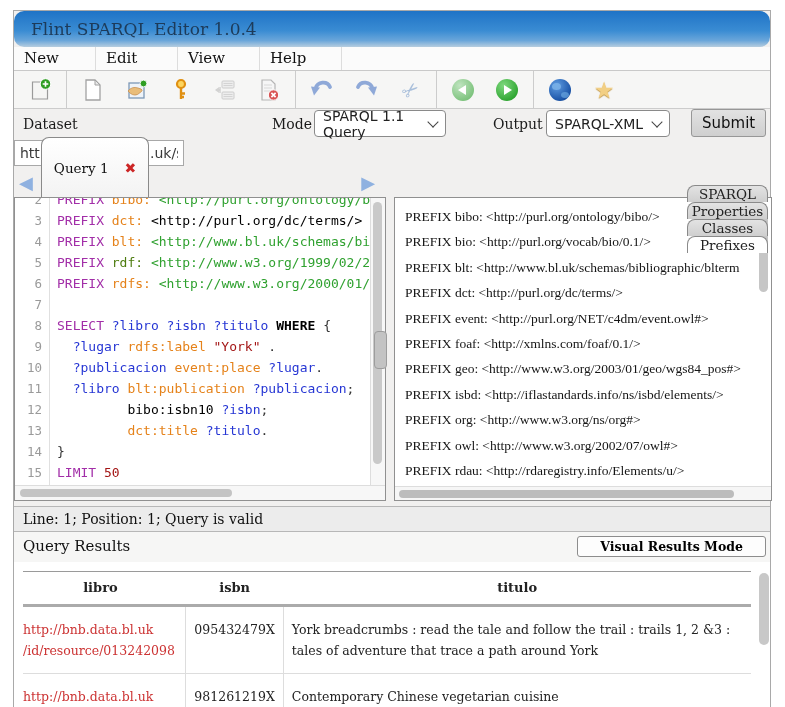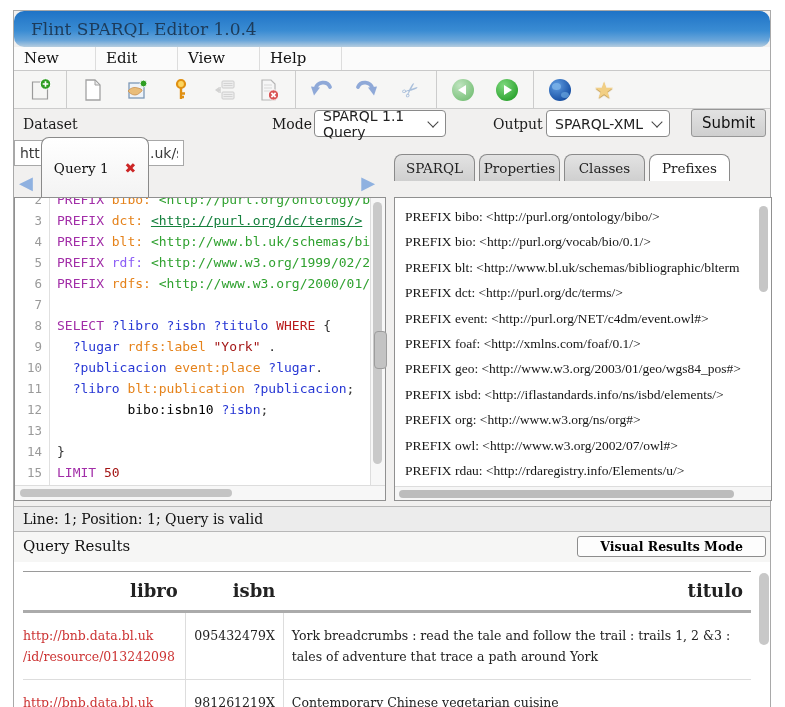--- a/index.html
+++ b/index.html
@@ -52,21 +52,21 @@
   .endpoint{left:0;top:129px;width:170px;height:26px;border:1px solid #a8a8a8;background:#fff;
     font-family:"DejaVu Sans",sans-serif;font-size:14px;color:#3a3a3a;padding:0 5px;box-sizing:border-box;}
 
   
   .ltabbar{left:0;top:158px;width:372px;height:28px;display:flex;align-items:flex-end;}
   .nav-arrow{font-family:"DejaVu Sans",sans-serif;font-size:18px;color:#8fb1e0;line-height:28px;padding:0 5px;cursor:pointer;}
   .qtab{height:27px;margin-left:3px;background:linear-gradient(#ffffff,#f3f3f3);
     border:1px solid #8a8a8a;border-bottom:none;border-radius:8px 8px 0 0;
     display:flex;align-items:center;padding:16px 12px;font-size:13.5px;position:relative;z-index:3;}
   .qtab-close{color:#cc2626;font-family:"DejaVu Sans",sans-serif;font-weight:bold;font-size:14px;margin-left:16px;cursor:pointer;}
-  .rtabbar{left:380px;top:142px;width:378px;height:28px;display:flex;align-items:flex-end;}
+  .rtabbar{left:380px;top:174px;width:378px;height:28px;display:flex;align-items:flex-end;flex-direction:column;}
   .rtab{width:81px;height:27px;margin-right:4px;background:linear-gradient(#e3e3e3,#cfcfcf);
     border:1px solid #8a8a8a;border-bottom:none;border-radius:8px 8px 0 0;
     display:flex;align-items:center;justify-content:center;font-size:13.5px;color:#222;cursor:pointer;
     box-sizing:border-box;position:relative;z-index:3;}
   .rtab.active{background:#fff;}
 
   
   .editor{left:0;top:186px;width:372px;height:304px;background:#fff;border:1px solid #909090;box-sizing:border-box;}
   .gutter-bg{left:0;top:0;width:34px;height:288px;border-right:1px solid #e0e0e0;background:#fff;}
   .code-clip{left:0;top:0;right:14px;height:289px;overflow:hidden;}
@@ -96,21 +96,21 @@
     border-bottom:1px solid #b7b7b7;box-sizing:border-box;font-size:14px;line-height:24px;padding-left:9px;}
 
   
   .res-header{left:0;top:521px;width:100%;height:30px;background:#f6f6f5;}
   .res-title{position:absolute;left:9px;top:5px;font-size:15px;}
   .res-btn{position:absolute;right:4px;top:4px;background:#fdfdfd;border:1px solid #8d8d8d;border-radius:3px;
     font-family:"DejaVu Serif",serif;font-weight:bold;font-size:12.5px;padding:2px 22px;cursor:pointer;}
   .res-body{left:0;top:551px;width:100%;height:249px;background:#fff;}
   .res-table{position:absolute;left:9px;top:9px;width:728px;border-collapse:collapse;
     font-size:12.5px;color:#222;}
-  .res-table th{text-align:right;font-size:18px;border-top:1px solid #9a9a9a;border-bottom:3px solid #ababab;
+  .res-table th{text-align:center;font-size:13px;border-top:1px solid #9a9a9a;border-bottom:3px solid #ababab;
     padding:8px 8px 9px 8px;}
   .res-table th:first-child{padding-left:0;}
   .res-table td{vertical-align:top;padding:12px 8px;border-bottom:1px solid #ddd;line-height:21px;}
   .res-table td:first-child{padding-left:0;border-right:1px solid #ddd;}
   .res-table td.isbn-cell{border-right:1px solid #ddd;}
   .res-link{display:block;cursor:pointer;text-decoration:none;}
   .res-vthumb{left:745px;top:562px;width:10px;height:72px;background:#c8c8c8;border-radius:5px;}
 </style>
 </head>
 <body>
@@ -249,60 +249,61 @@
     <div class="abs editor">
       <div class="abs gutter-bg"></div>
       <div class="abs code-clip">
         <div class="code-scroll" id="code-lines">
             <div class="code-line">
               <span class="gutter-num">2</span>
               <span class="code-text"><span style="color: rgb(162, 46, 168);">PREFIX </span><span style="color: rgb(229, 130, 26);">bibo: </span><span style="color: rgb(47, 161, 47);">&lt;http://purl.org/ontology/b</span></span>
             </div>
             <div class="code-line">
               <span class="gutter-num">3</span>
-              <span class="code-text"><span style="color: rgb(162, 46, 168);">PREFIX </span><span style="color: rgb(229, 130, 26);">dct: </span><span style="color: #15803d; text-decoration: underline;">&lt;http://purl.org/dc/terms/&gt;</span></span>
+              <span class="code-text"><span style="color: rgb(162, 46, 168);">PREFIX </span><span style="color: rgb(229, 130, 26);">dct: </span><span style="color: #000000;">&lt;http://purl.org/dc/terms/&gt;</span></span>
             </div>
             <div class="code-line">
               <span class="gutter-num">4</span>
               <span class="code-text"><span style="color: rgb(162, 46, 168);">PREFIX </span><span style="color: rgb(229, 130, 26);">blt: </span><span style="color: rgb(47, 161, 47);">&lt;http://www.bl.uk/schemas/bi</span></span>
             </div>
             <div class="code-line">
               <span class="gutter-num">5</span>
-              <span class="code-text"><span style="color: rgb(162, 46, 168);">PREFIX </span><span style="color: #8b5cf6;">rdf: </span><span style="color: rgb(47, 161, 47);">&lt;http://www.w3.org/1999/02/2</span></span>
+              <span class="code-text"><span style="color: rgb(162, 46, 168);">PREFIX </span><span style="color: #4d7c0f;">rdf: </span><span style="color: rgb(47, 161, 47);">&lt;http://www.w3.org/1999/02/2</span></span>
             </div>
             <div class="code-line">
               <span class="gutter-num">6</span>
               <span class="code-text"><span style="color: rgb(162, 46, 168);">PREFIX </span><span style="color: rgb(229, 130, 26);">rdfs: </span><span style="color: rgb(47, 161, 47);">&lt;http://www.w3.org/2000/01/</span></span>
             </div>
             <div class="code-line">
               <span class="gutter-num">7</span>
               <span class="code-text"></span>
             </div>
             <div class="code-line">
               <span class="gutter-num">8</span>
-              <span class="code-text"><span style="color: rgb(162, 46, 168);">SELECT </span><span style="color: rgb(38, 54, 212);">?libro </span><span style="color: rgb(38, 54, 212);">?isbn </span><span style="color: rgb(38, 54, 212);">?titulo </span><span style="color: #b91c1c;">WHERE </span><span style="color: rgb(51, 51, 51);">{</span></span>
+              <span class="code-text"><span style="color: rgb(162, 46, 168);">SELECT </span><span style="color: rgb(38, 54, 212);">?libro </span><span style="color: rgb(38, 54, 212);">?isbn </span><span style="color: rgb(38, 54, 212);">?titulo </span><span style="color: #000000; font-weight: bold;">WHERE </span><span style="color: rgb(51, 51, 51);">{</span></span>
             </div>
             <div class="code-line">
               <span class="gutter-num">9</span>
               <span class="code-text"><span style="color: rgb(51, 51, 51);">  </span><span style="color: rgb(38, 54, 212);">?lugar </span><span style="color: rgb(229, 130, 26);">rdfs:label </span><span style="color: rgb(163, 21, 21);">"York"</span><span style="color: rgb(51, 51, 51);"> .</span></span>
             </div>
             <div class="code-line">
               <span class="gutter-num">10</span>
               <span class="code-text"><span style="color: rgb(51, 51, 51);">  </span><span style="color: rgb(38, 54, 212);">?publicacion </span><span style="color: rgb(229, 130, 26);">event:place </span><span style="color: rgb(38, 54, 212);">?lugar</span><span style="color: rgb(51, 51, 51);">.</span></span>
             </div>
             <div class="code-line">
               <span class="gutter-num">11</span>
               <span class="code-text"><span style="color: rgb(51, 51, 51);">  </span><span style="color: rgb(38, 54, 212);">?libro </span><span style="color: rgb(229, 130, 26);">blt:publication </span><span style="color: rgb(38, 54, 212);">?publicacion</span><span style="color: rgb(51, 51, 51);">;</span></span>
             </div>
             <div class="code-line">
               <span class="gutter-num">12</span>
               <span class="code-text"><span style="color: rgb(51, 51, 51);">         </span><span style="color: #000000;">bibo:isbn10 </span><span style="color: rgb(38, 54, 212);">?isbn</span><span style="color: rgb(51, 51, 51);">;</span></span>
             </div>
             <div class="code-line">
               <span class="gutter-num">13</span>
+              <span class="code-text"><span style="color: rgb(51, 51, 51);">         </span><span style="color: rgb(229, 130, 26);">dct:title </span><span style="color: rgb(38, 54, 212);">?titulo</span><span style="color: rgb(51, 51, 51);">.</span></span>
             </div>
             <div class="code-line">
               <span class="gutter-num">14</span>
               <span class="code-text"><span style="color: rgb(51, 51, 51);">}</span></span>
             </div>
             <div class="code-line">
               <span class="gutter-num">15</span>
               <span class="code-text"><span style="color: rgb(162, 46, 168);">LIMIT </span><span style="color: rgb(163, 21, 21);">50</span></span>
             </div>
           </div>

